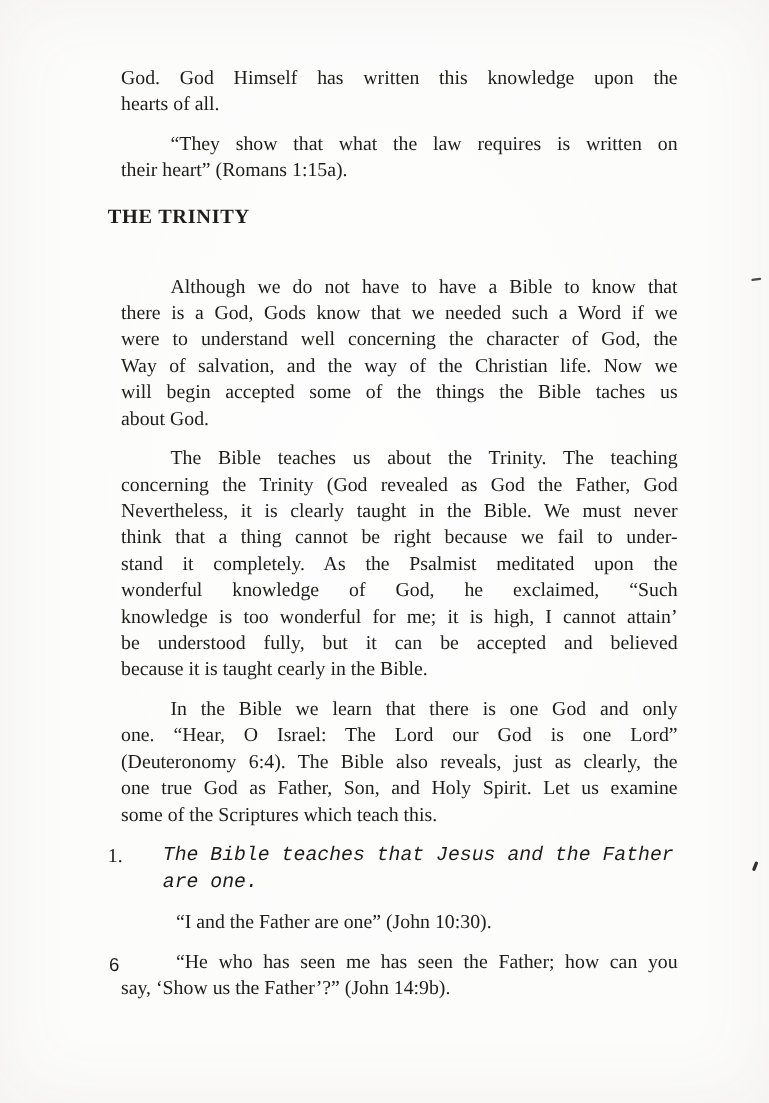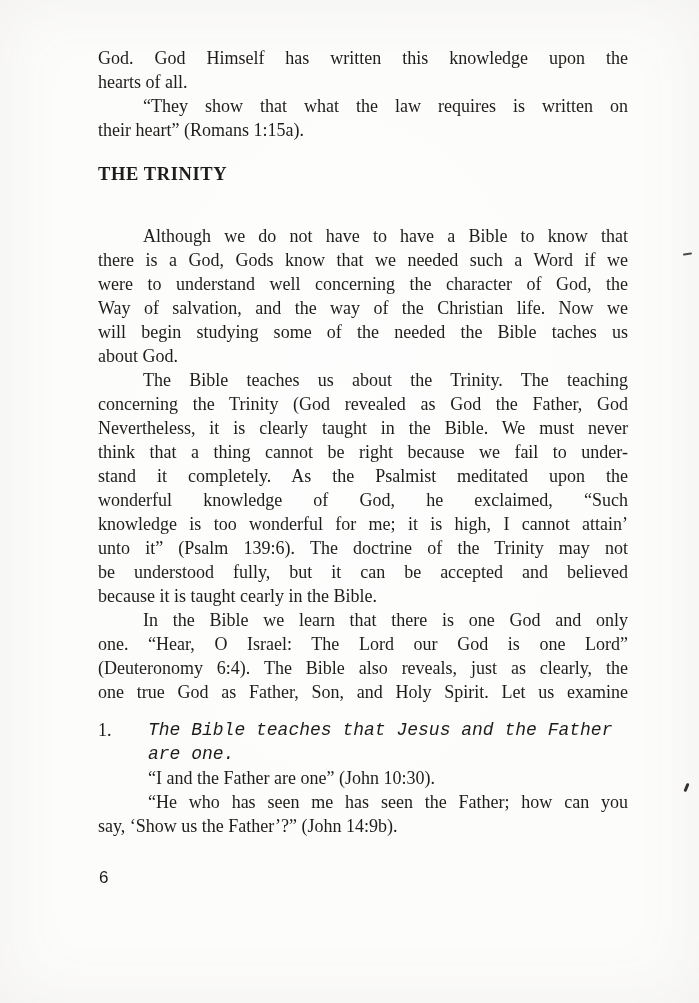--- a/index.html
+++ b/index.html
@@ -18,21 +18,21 @@
     overflow: hidden;
     font-family: "Liberation Serif", serif;
     color: #1f1d1a;
   }
   .content {
     position: absolute;
     left: 98px;
     top: 46px;
     width: 530px;
   }
-  .para { margin: 0; }
+  .para { margin: 12px; }
   .ln {
     font-size: 18px;
     line-height: 24px;
     text-align: justify;
     text-align-last: justify;
     -moz-text-align-last: justify;
     white-space: normal;
   }
   .ln.last {
     text-align-last: left;
@@ -112,42 +112,42 @@
       <div class="ln last">their heart” (Romans 1:15a).</div>
     </div>
 
     <h1 class="heading">THE TRINITY</h1>
 
     <div class="para p-although">
       <div class="ln indent45">Although we do not have to have a Bible to know that</div>
       <div class="ln">there is a God, Gods know that we needed such a Word if we</div>
       <div class="ln">were to understand well concerning the character of God, the</div>
       <div class="ln">Way of salvation, and the way of the Christian life. Now we</div>
-      <div class="ln">will begin studying some of the needed the Bible taches us</div>
+      <div class="ln">will begin accepted some of the things the Bible taches us</div>
       <div class="ln last">about God.</div>
     </div>
 
     <div class="para">
       <div class="ln indent45">The Bible teaches us about the Trinity. The teaching</div>
       <div class="ln">concerning the Trinity (God revealed as God the Father, God</div>
       <div class="ln">Nevertheless, it is clearly taught in the Bible. We must never</div>
       <div class="ln">think that a thing cannot be right because we fail to under-</div>
       <div class="ln">stand it completely. As the Psalmist meditated upon the</div>
       <div class="ln">wonderful knowledge of God, he exclaimed, “Such</div>
       <div class="ln">knowledge is too wonderful for me; it is high, I cannot attain’</div>
-      <div class="ln">unto it” (Psalm 139:6). The doctrine of the Trinity may not</div>
       <div class="ln">be understood fully, but it can be accepted and believed</div>
       <div class="ln last">because it is taught cearly in the Bible.</div>
     </div>
 
     <div class="para">
       <div class="ln indent45">In the Bible we learn that there is one God and only</div>
       <div class="ln">one. “Hear, O Israel: The Lord our God is one Lord”</div>
       <div class="ln">(Deuteronomy 6:4). The Bible also reveals, just as clearly, the</div>
       <div class="ln">one true God as Father, Son, and Holy Spirit. Let us examine</div>
+      <div class="ln last">some of the Scriptures which teach this.</div>
     </div>
 
     <div class="list-block">
       <div class="item-head">
         <span class="item-num">1.</span>
         <span class="item-title">The Bible teaches that Jesus and the Father are one.</span>
       </div>
       <div class="para">
         <div class="ln last indent50">“I and the Father are one” (John 10:30).</div>
       </div>

